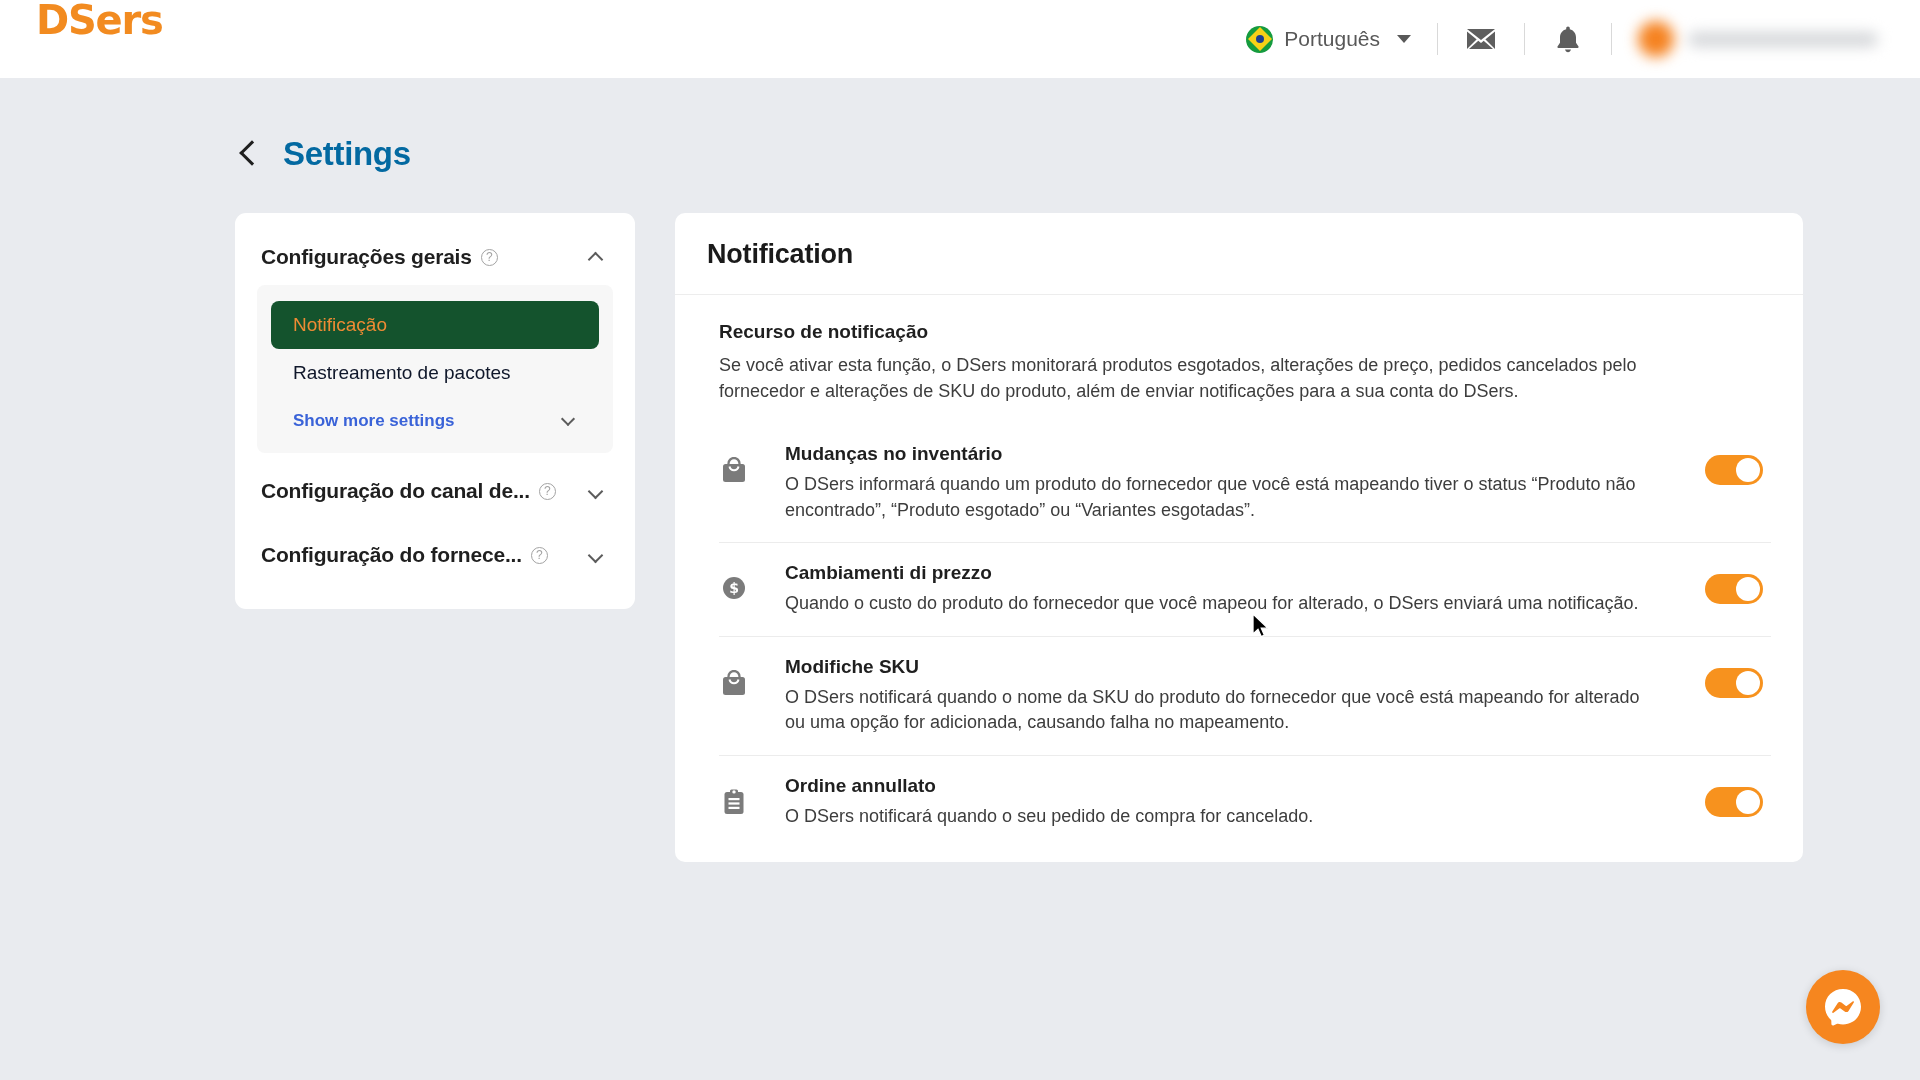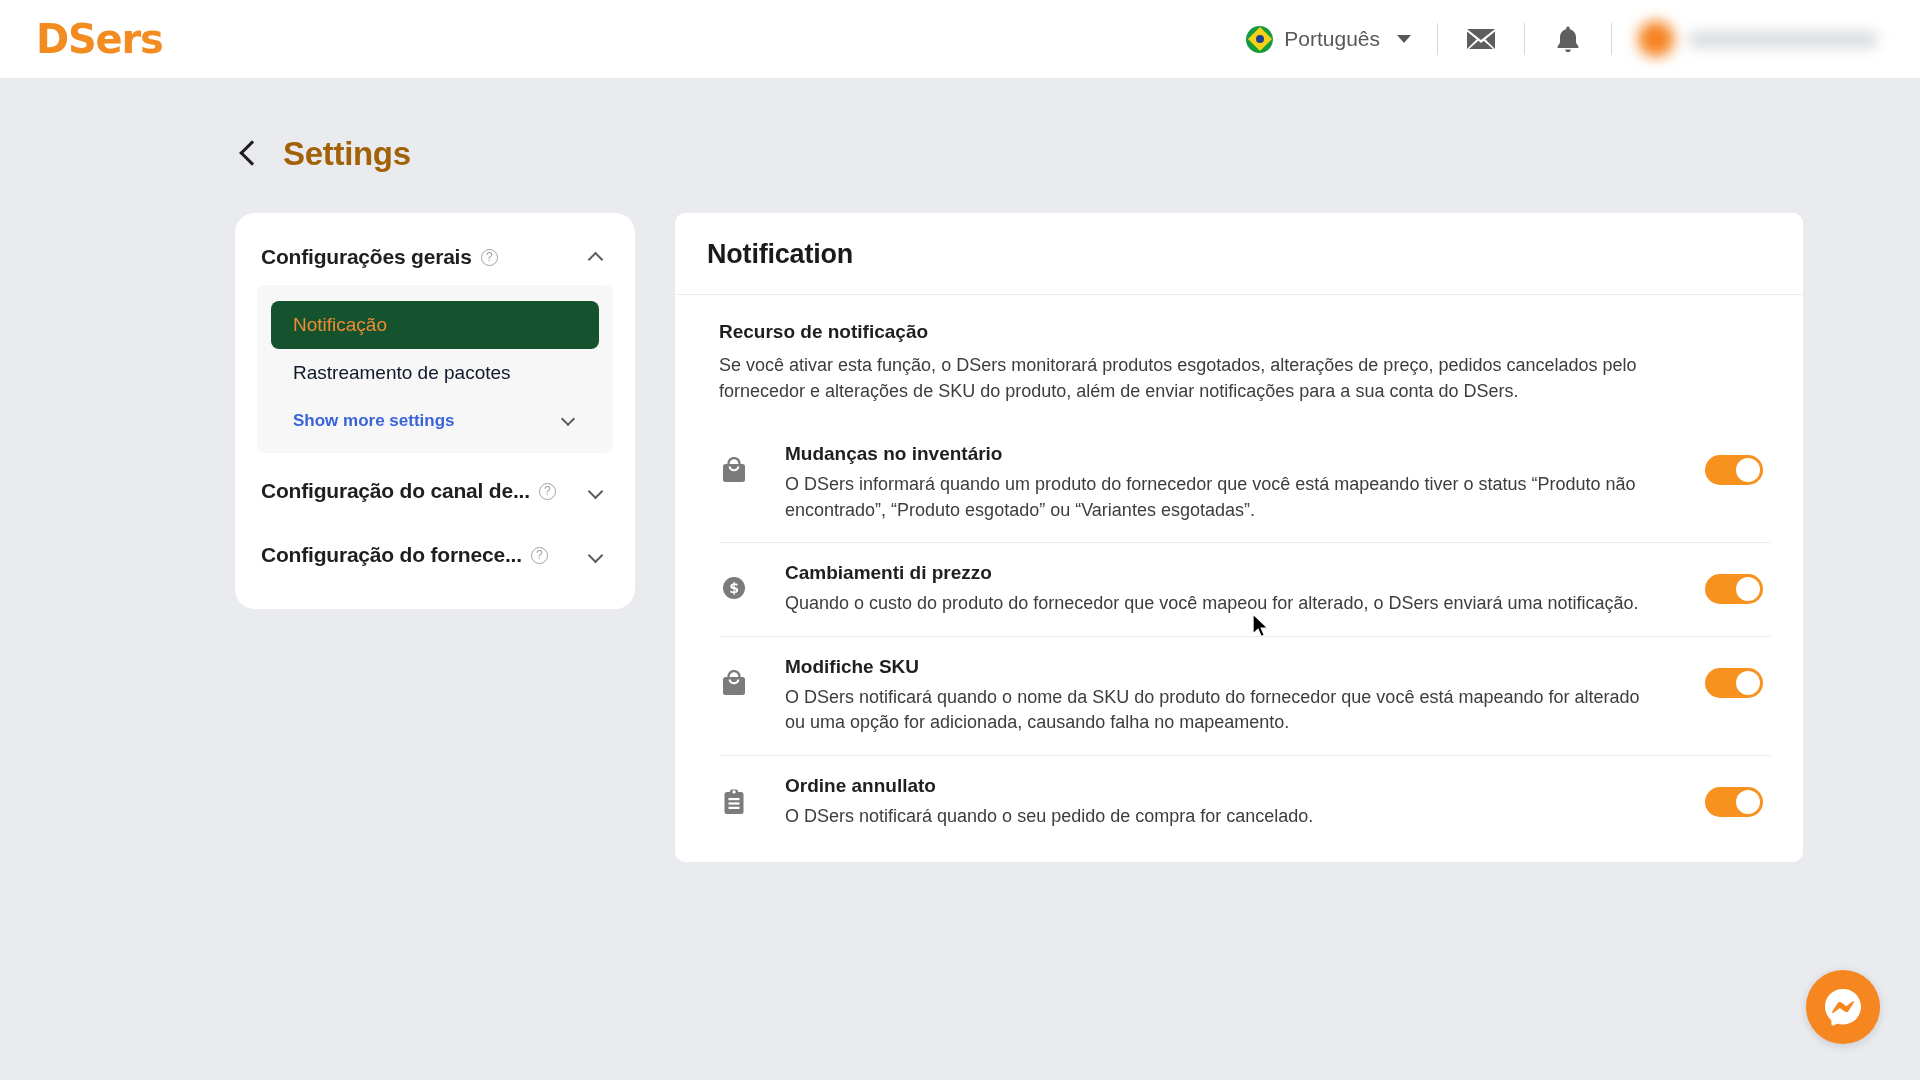--- a/index.html
+++ b/index.html
@@ -15,21 +15,20 @@
     background: #e9ebef;
     color: #262626;
     -webkit-font-smoothing: antialiased;
   }
 
   
   .topbar {
     height: 78px;
     background: #ffffff;
     display: flex;
-    align-items: center;
     justify-content: space-between;
     padding: 0 42px 0 32px;
     position: relative;
     z-index: 5;
   }
 
   .logo {
     font-size: 40px;
     font-weight: 800;
     color: #f28b20;
@@ -149,36 +148,36 @@
     border-left: 3px solid #1e1e1e;
     border-bottom: 3px solid #1e1e1e;
     transform: rotate(45deg);
     cursor: pointer;
     margin-bottom: 2px;
   }
 
   .page-title {
     font-size: 33px;
     font-weight: 700;
-    color: #a16207;
+    color: #0369a1;
     letter-spacing: -0.3px;
   }
 
   .content {
     display: flex;
     gap: 40px;
     padding: 40px 0 0 235px;
     align-items: flex-start;
   }
 
   
   .side-card {
     width: 400px;
     background: #ffffff;
-    border-radius: 20px;
+    border-radius: 11px;
     padding: 22px 22px 28px 22px;
     flex: none;
   }
 
   .side-section-head {
     display: flex;
     align-items: center;
     padding: 10px 4px 12px 4px;
     cursor: pointer;
   }

